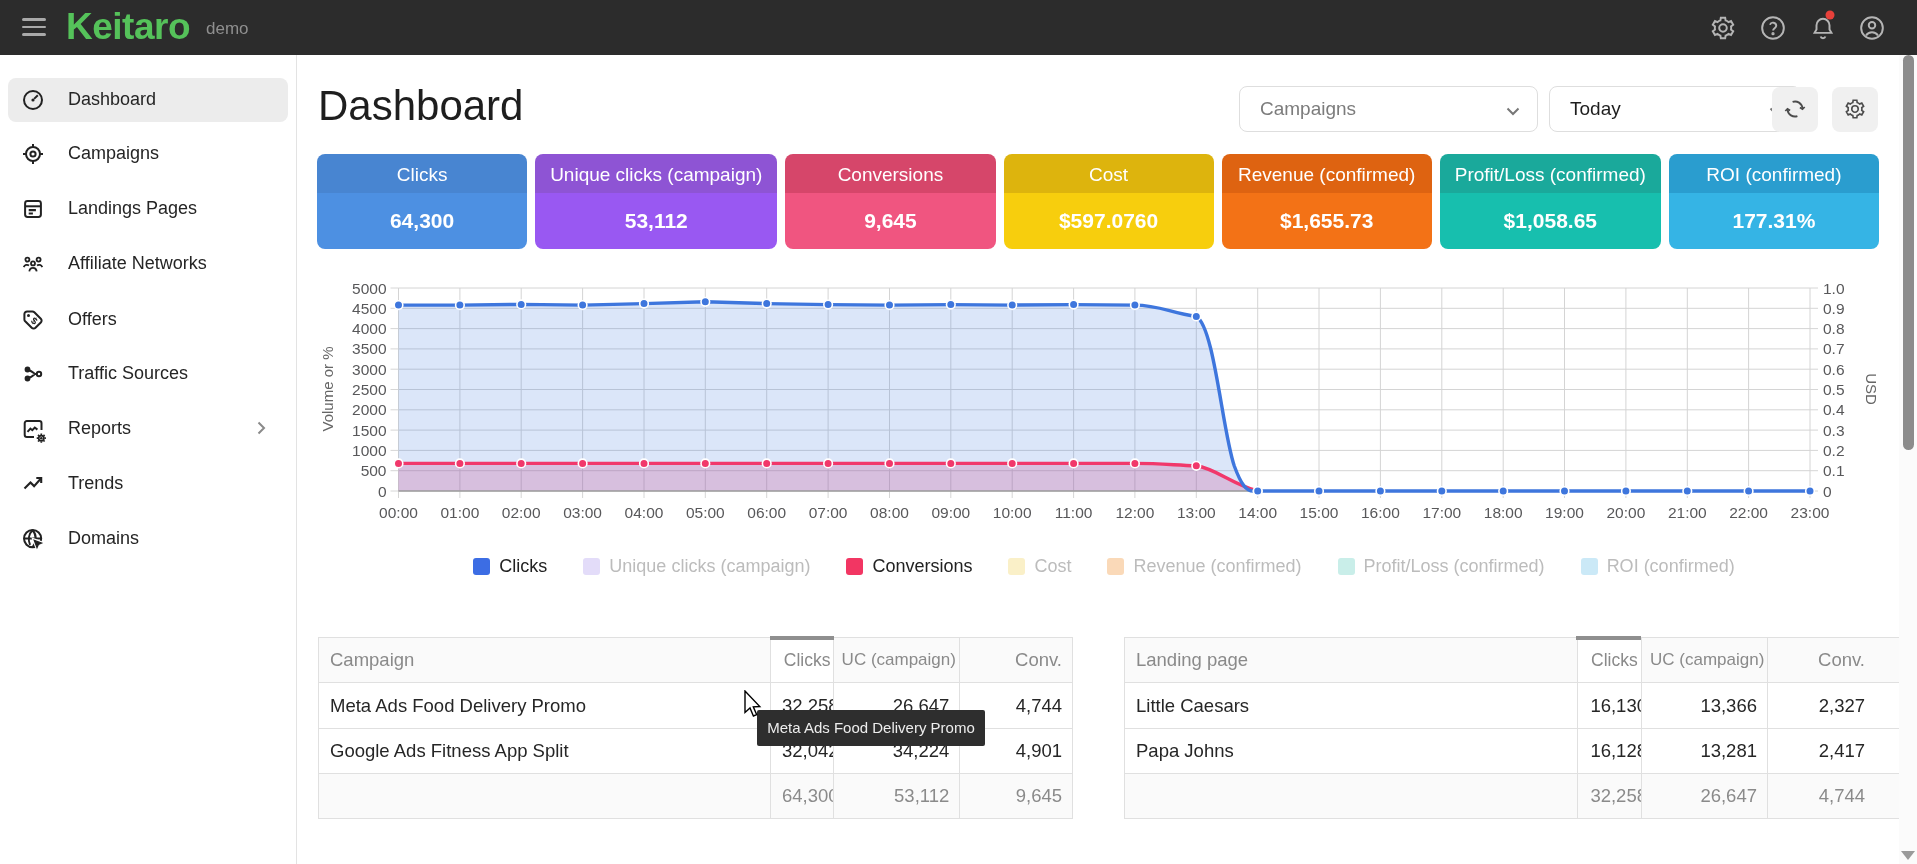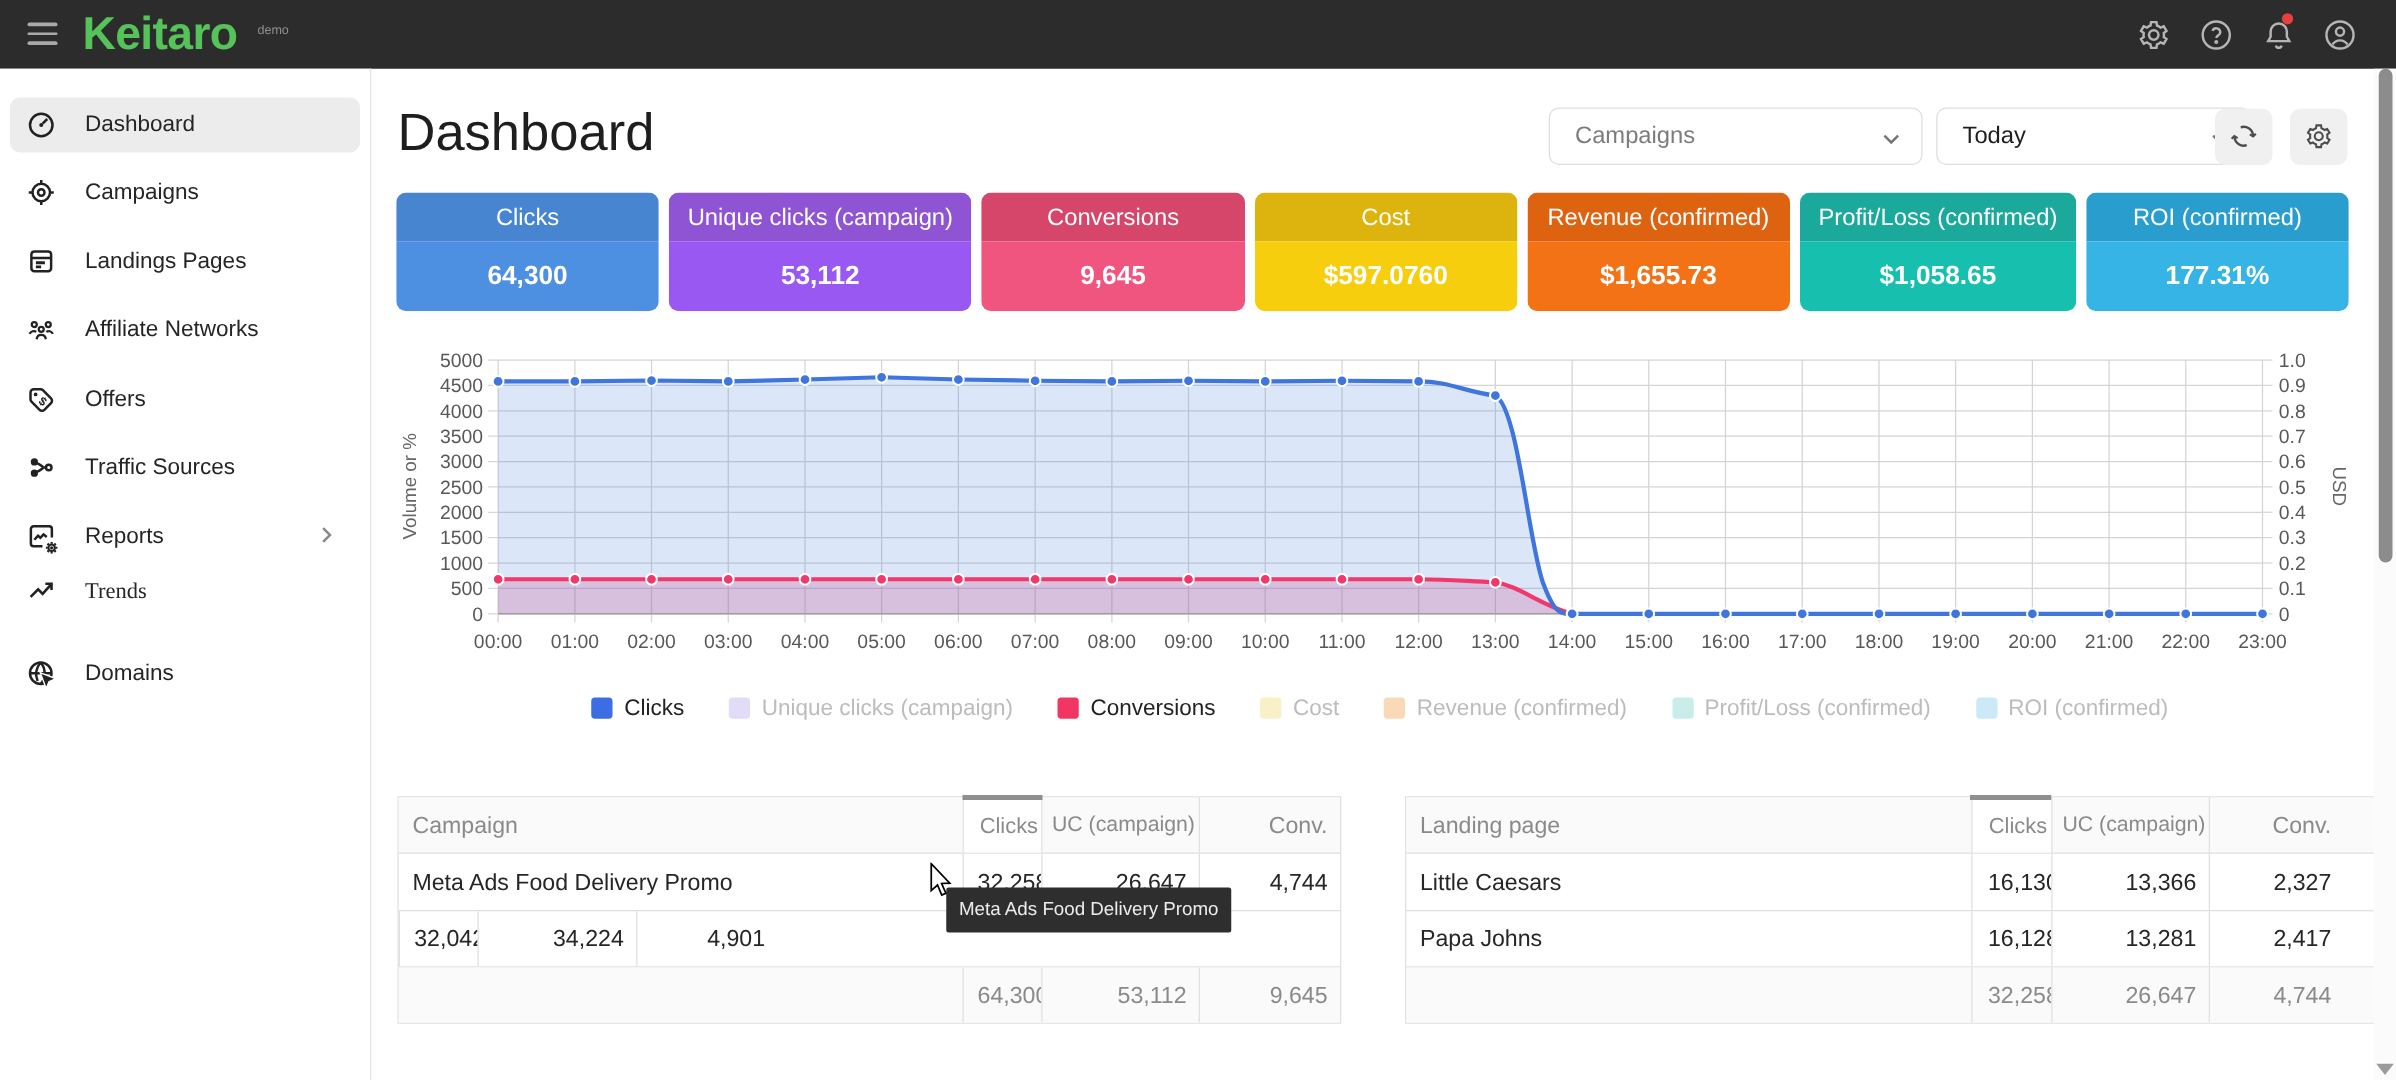--- a/index.html
+++ b/index.html
@@ -5,21 +5,21 @@
 * { margin:0; padding:0; box-sizing:border-box; }
 html,body { width:1917px; height:864px; overflow:hidden; background:#fff;
   font-family:"Liberation Sans", sans-serif; }
 #page { position:relative; width:1917px; height:864px; }
 
 
 #topbar { position:absolute; left:0; top:0; width:1917px; height:55px; background:#2c2c2c; }
 #burger { position:absolute; left:22px; top:18px; width:24px; height:19px; }
 #burger div { position:absolute; left:0; width:24px; height:2.6px; background:#a9a9a9; border-radius:2px; }
 #logo { position:absolute; left:66px; top:6px; font-size:37px; font-weight:bold; color:#55c25a; letter-spacing:-0.5px; }
-#demo { position:absolute; left:206px; top:19px; font-size:10px; color:#8f8f8f; }
+#demo { position:absolute; left:206px; top:19px; font-size:17px; color:#8f8f8f; }
 #search { position:absolute; left:729px; top:9px; width:507px; height:37px; background:#3e3e3e; border-radius:6px; }
 #search .mag { position:absolute; left:17px; top:8px; }
 #search .ph { position:absolute; left:56px; top:8px; font-size:18px; color:#9b9b9b; }
 .topicon { position:absolute; top:15px; }
 
 
 #sidebar { position:absolute; left:0; top:55px; width:297px; height:809px; background:#fff; border-right:1px solid #e3e3e3; }
 .menuitem { position:absolute; left:8px; width:280px; height:44px; border-radius:8px; }
 .menuitem.active { background:#ececec; }
 .menuitem .mtext { position:absolute; left:60px; top:11px; font-size:18px; color:#252525; }
@@ -160,21 +160,21 @@
             <circle r="1.3" fill="#222" stroke="none"></circle>
             <circle r="2.6" stroke-width="1.7"></circle>
             <path d="M0-4.6v1.4M0 3.2v1.4M-4.6 0h1.4M3.2 0h1.4M-3.3-3.3l1 1M2.3 2.3l1 1M3.3-3.3l-1 1M-2.3 2.3l-1 1" stroke-width="1.7"></path>
           </g>
         </svg>
       <div class="mtext">Reports</div>
       <svg class="chev" width="18" height="18" viewBox="0 0 18 18" fill="none" stroke="#8a8a8a" stroke-width="2">
           <path d="M6.5 3.5 12 9l-5.5 5.5"></path>
         </svg>
     </div>
-    <div class="menuitem" style="top:396px;font-family:Liberation Serif, serif;">
+    <div class="menuitem" style="top:407px;">
       <svg class="micon" width="24" height="24" viewBox="0 0 24 24" fill="none" stroke="#222" stroke-width="2.1">
           <path d="M3.5 16.5l6-6 3.6 3.6 7-7.8"></path>
           <path d="M15.3 6h4.9v4.9" fill="none"></path>
         </svg>
       <div class="mtext">Trends</div>
     </div>
     <div class="menuitem" style="top:462px;">
       <svg class="micon" width="24" height="24" viewBox="0 0 24 24" fill="none" stroke="#222" stroke-width="2">
           <circle cx="11.6" cy="11.6" r="8.6"></circle>
           <path d="M3 11.6h17.2M11.6 3a13.4 13.4 0 0 1 0 17.2M11.6 3a13.4 13.4 0 0 0-2.5 14.8"></path>
@@ -451,20 +451,21 @@
       <div class="c cnum c1" style="width:127px; text-align:left; padding-left:8px; font-size:17px;">UC (campaign)</div>
       <div class="c cnum cpad" style="width:113px;">Conv.</div>
     </div>
     <div class="trow tbody h45">
       <div class="c c1" style="width:452px;">Meta Ads Food Delivery Promo</div>
       <div class="c cnum" style="width:63px;"><span class="clip">32,258</span></div>
       <div class="c cnum cpad" style="width:127px;">26,647</div>
       <div class="c cnum cpad" style="width:113px;">4,744</div>
     </div>
     <div class="trow tbody">
+      <div class="c c1" style="width:452px;">Google Ads Fitness App Split</div>
       <div class="c cnum" style="width:63px;"><span class="clip">32,042</span></div>
       <div class="c cnum cpad" style="width:127px;">34,224</div>
       <div class="c cnum cpad" style="width:113px;">4,901</div>
     </div>
     <div class="trow tfoot">
       <div class="c c1" style="width:452px;"></div>
       <div class="c cnum" style="width:63px;"><span class="clip">64,300</span></div>
       <div class="c cnum cpad" style="width:127px;">53,112</div>
       <div class="c cnum cpad" style="width:113px;">9,645</div>
     </div>

